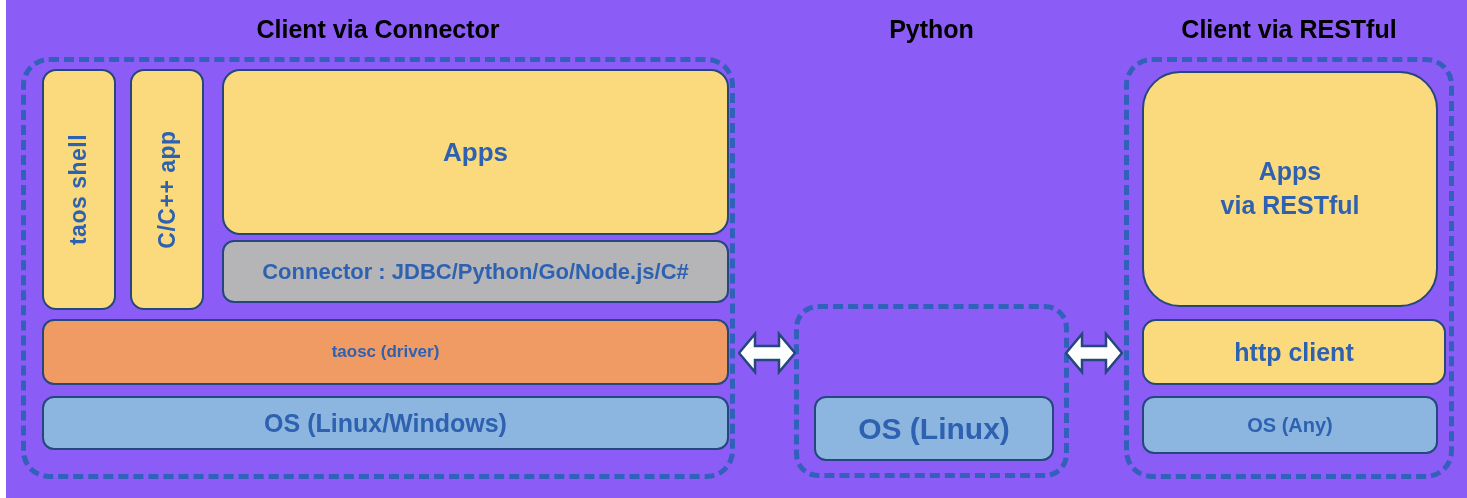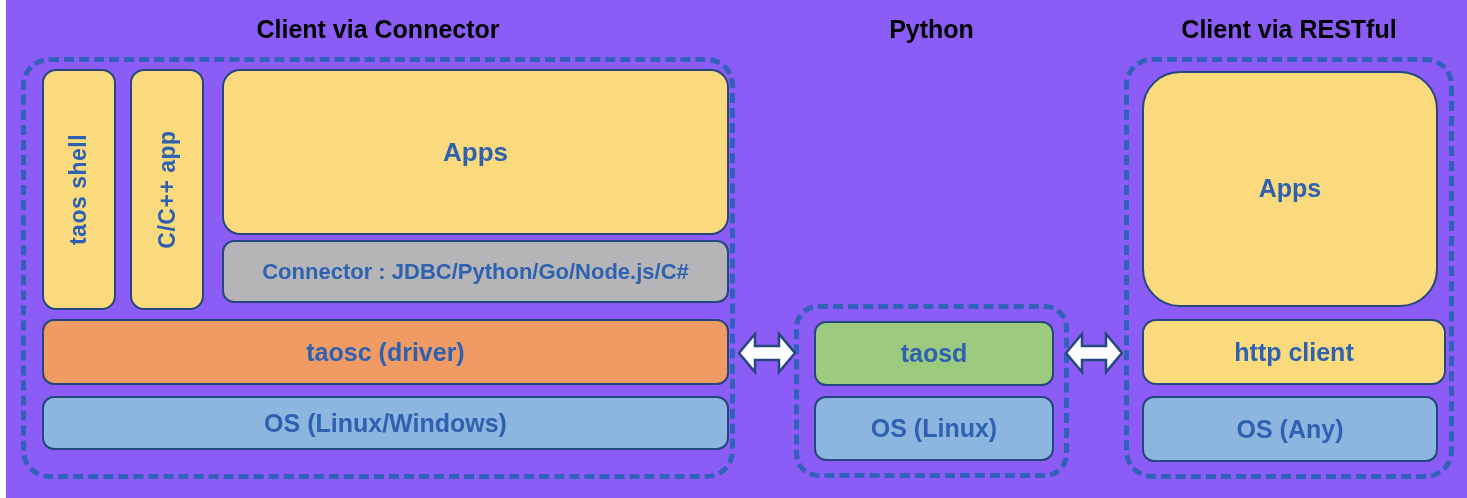--- a/index.html
+++ b/index.html
@@ -63,29 +63,29 @@
   .vbox .vlabel {
     transform: rotate(-90deg);
     white-space: nowrap;
     font-size: 23px;
     letter-spacing: 0.5px;
   }
   .box-taos-shell { left: 36px; top: 69px; width: 74px; height: 241px; }
   .box-cpp-app   { left: 124px; top: 69px; width: 74px; height: 241px; }
   .box-apps      { left: 216px; top: 69px; width: 507px; height: 166px; border-radius: 18px; font-size: 26px; }
   .box-connector { left: 216px; top: 240px; width: 507px; height: 63px; border-radius: 12px; font-size: 22px; }
-  .box-taosc     { left: 36px;  top: 319px; width: 687px; height: 66px; border-radius: 12px; font-size: 25px; }
+  .box-taosc     { left: 36px;  top: 319px; width: 687px; height: 66px; border-radius: 12px; font-size: 17px; }
   .box-os-lw     { left: 36px;  top: 396px; width: 687px; height: 54px; border-radius: 12px; font-size: 25px; }
 
   .box-taosd     { left: 808px; top: 321px; width: 240px; height: 65px; border-radius: 12px; font-size: 25px; }
-  .box-os-linux  { left: 808px; top: 396px; width: 240px; height: 65px; border-radius: 12px; font-size: 25px; }
+  .box-os-linux  { left: 808px; top: 396px; width: 240px; height: 65px; border-radius: 12px; font-size: 30px; }
 
   .box-apps-rest { left: 1136px; top: 71px; width: 296px; height: 236px; border-radius: 38px; font-size: 25px; line-height: 1.35; flex-direction: column; }
   .box-http      { left: 1136px; top: 319px; width: 304px; height: 66px; border-radius: 14px; font-size: 25px; }
-  .box-os-any    { left: 1136px; top: 396px; width: 296px; height: 66px; border-radius: 12px; font-size: 25px; }
+  .box-os-any    { left: 1136px; top: 396px; width: 296px; height: 58px; border-radius: 12px; font-size: 20px; }
 
   .sec-left   { left: 15px;   top: 57px;  width: 714px; height: 422px; }
   .sec-server { left: 788px;  top: 304px; width: 275px; height: 174px; border-radius: 24px; }
   .sec-right  { left: 1118px; top: 57px;  width: 330px; height: 422px; }
 
   .title-left   { left: 15px;   width: 714px; }
   .title-server { left: 788px;  width: 275px; }
   .title-right  { left: 1118px; width: 330px; }
 
   .arrow { position: absolute; width: 58px; height: 46px; }
@@ -119,29 +119,27 @@
   <div class="box c-gray box-connector">
     <span>Connector : JDBC/Python/Go/Node.js/C#</span>
   </div>
   <div class="box c-orange box-taosc">
     <span>taosc (driver)</span>
   </div>
   <div class="box c-blue box-os-lw">
     <span>OS (Linux/Windows)</span>
   </div>
 
-  <div class="box c-green box-taosd">
-    <span>taosd</span>
-  </div>
   <div class="box c-blue box-os-linux">
     <span>OS (Linux)</span>
   </div>
 
   <div class="box c-yellow box-apps-rest">
     <span>Apps</span>
+    <span>via RESTful</span>
   </div>
   <div class="box c-yellow box-http">
     <span>http client</span>
   </div>
   <div class="box c-blue box-os-any">
     <span>OS (Any)</span>
   </div>
 
   <div class="arrow arrow-left">
     <svg viewBox="0 0 58 46">

